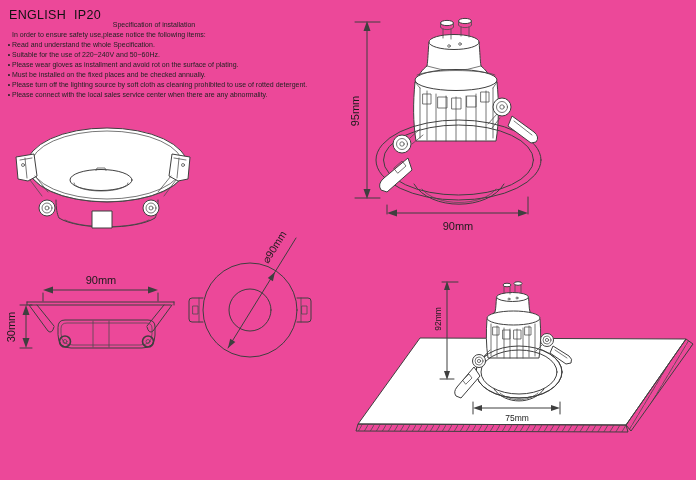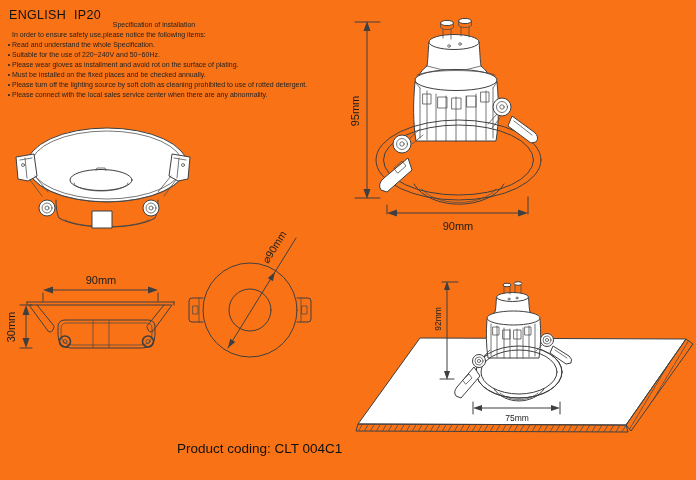--- a/index.html
+++ b/index.html
@@ -1,16 +1,16 @@
 <!DOCTYPE html>
 <html><head>
 <meta charset="utf-8">
 <style>
   html,body{margin:0;padding:0;background:#fff;}
-  .sheet{position:relative;width:696px;height:480px;background:#f97316;overflow:hidden;
+  .sheet{position:relative;width:696px;height:480px;background:#ec4899;overflow:hidden;
          font-family:"Liberation Sans",sans-serif;color:#1b1b1b;}
   .abs{position:absolute;}
   .hdr{font-size:12.5px;color:#111;letter-spacing:.3px;}
   .spec{position:absolute;left:6px;top:20px;width:300px;font-size:7px;line-height:10px;
         color:#222;white-space:nowrap;}
   .spec-title{text-align:center;width:296px;}
   .spec-intro{padding-left:6px;}
   .spec-item{display:flex;align-items:flex-start;}
   .spec-item .bullet{width:6px;text-align:center;flex:0 0 6px;}
   .spec-item .bullet::before{content:"\2022";font-size:7px;}
@@ -270,15 +270,14 @@
       </g>
     </g>
     <g>
       <path class="ln" d="M123,127 V139 M210,127 V139 M129,133 H204"></path>
       <polygon class="arr" points="123,133 132,130 132,136"></polygon>
       <polygon class="arr" points="210,133 201,130 201,136"></polygon>
       <text class="dtxt-sm" x="167" y="146" text-anchor="middle">75mm</text>
     </g>
   </svg>
 
-  <div class="footer-code">Product coding: CLT 004C1</div>
 
 </div>
 
 </body></html>

